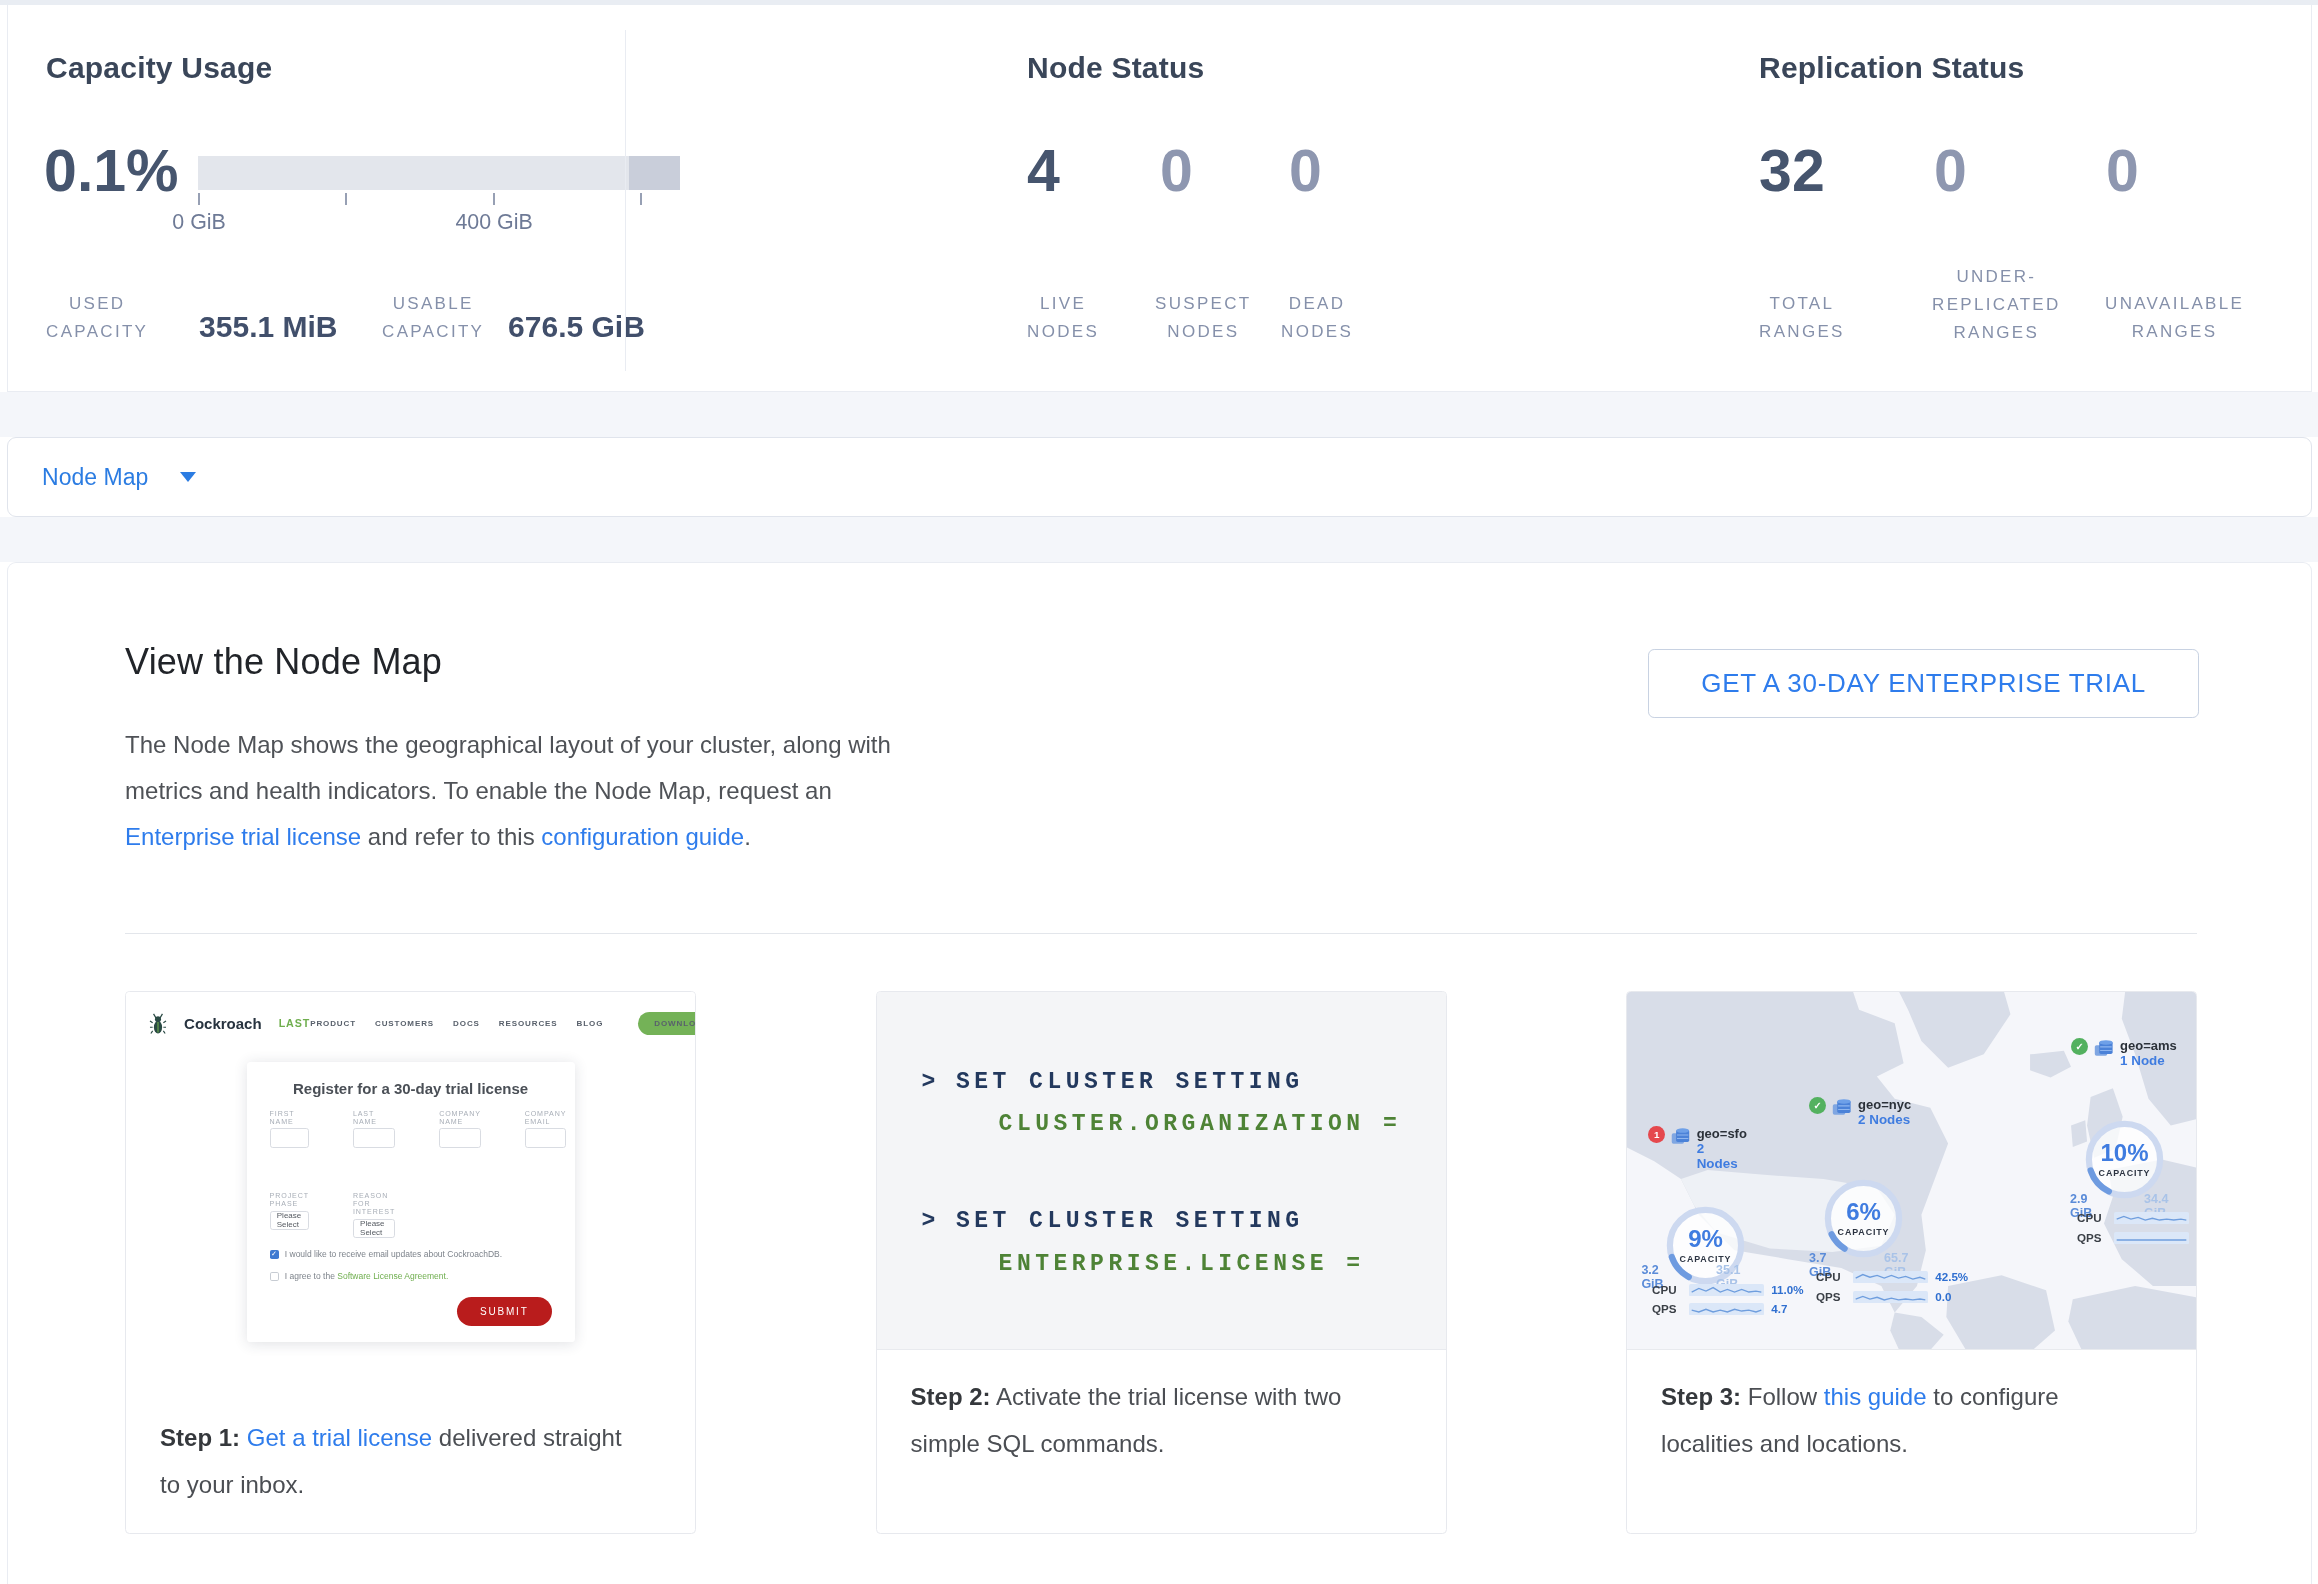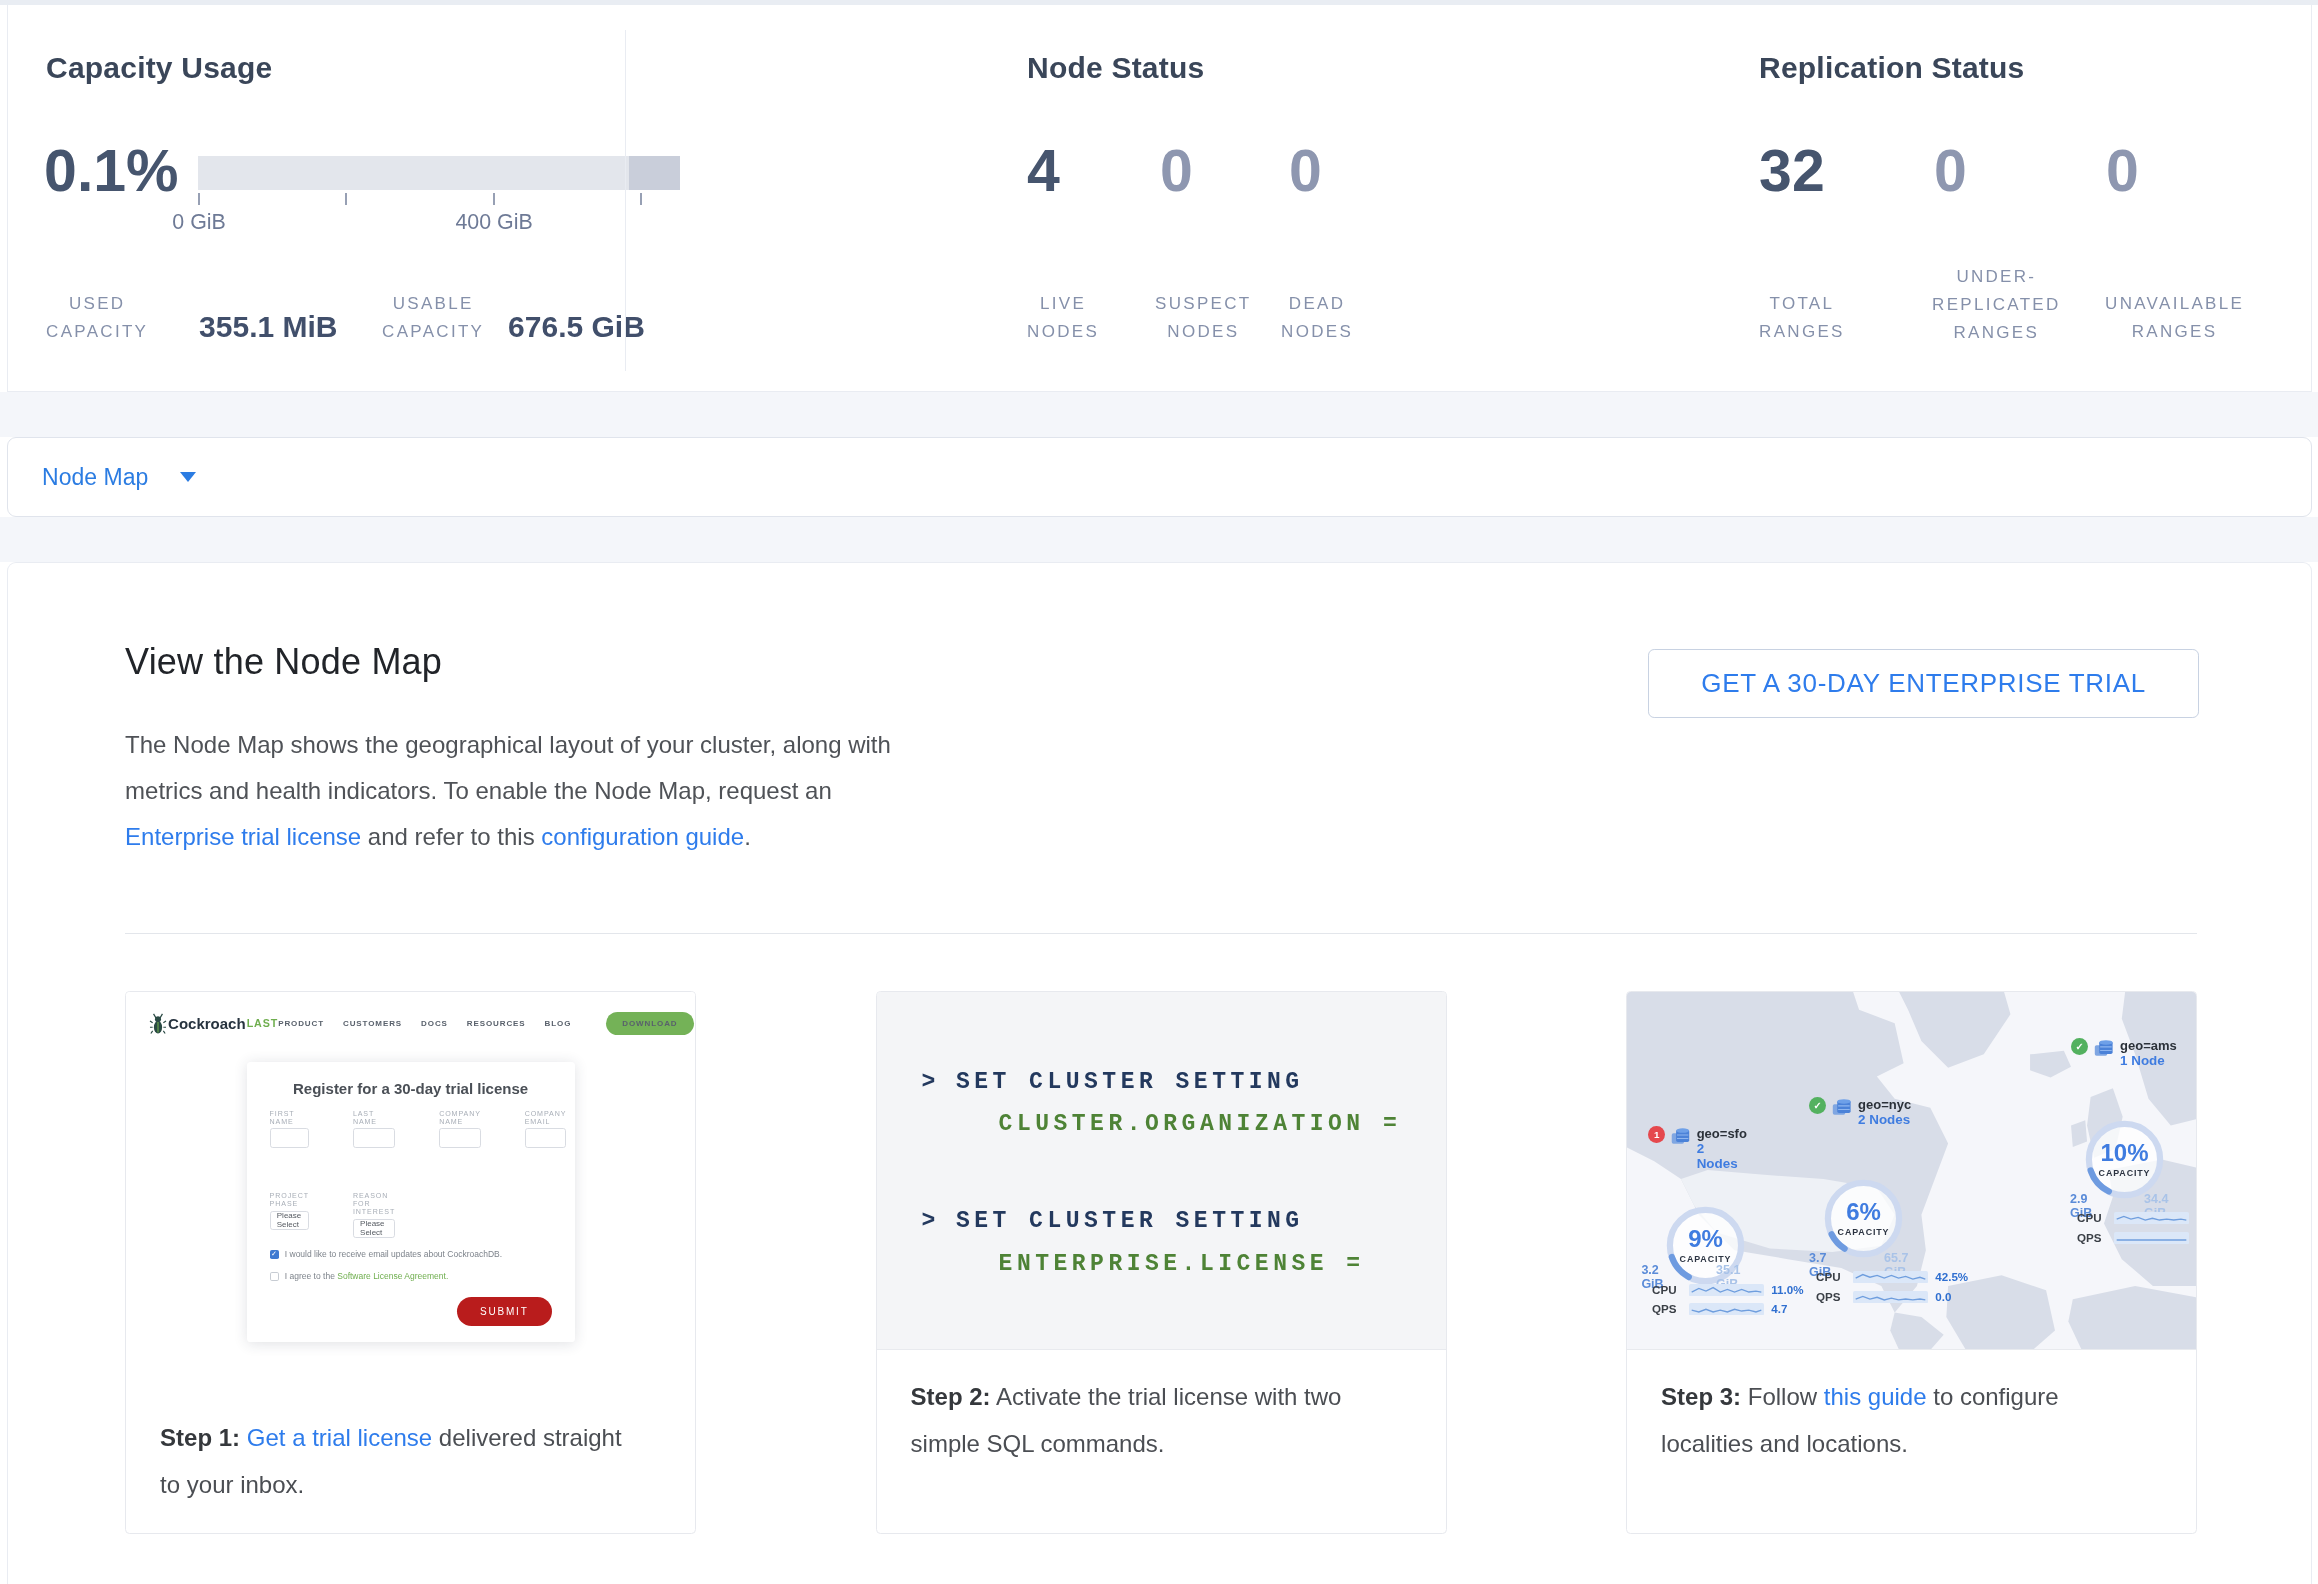--- a/index.html
+++ b/index.html
@@ -41,21 +41,21 @@
   .hr { position:absolute; left:117px; top:370px; width:2072px; border-top:0.9px solid #e3e6eb; }
 
   .cards { position:absolute; left:117px; top:428px; width:2072px; display:flex; justify-content:space-between; }
   .card { width:571px; height:543px; background:#fff; border:0.9px solid #e7e9ee; border-radius:4.5px; overflow:hidden; }
   .caption { padding:23px 30px 0 34px; width:535px; font-size:24px; line-height:47px; color:#4b4e53; }
   .caption b { color:#35383c; }
 
   
   .mini { position:relative; height:399px; background:#fff; }
   .mini-head { display:flex; align-items:center; padding:19.6px 23px 0 23px; }
-  .mini-brand { display:flex; align-items:center; gap:1px; }
+  .mini-brand { display:flex; align-items:center; gap:17px; }
   .mini-brand .b1 { font-size:15px; font-weight:700; color:#27333f; }
   .mini-brand .b2 { font-size:10.7px; font-weight:700; color:#6fae4e; letter-spacing:0.9px; }
   .mini-nav { display:flex; gap:19px; margin-left:auto; align-items:center; }
   .mini-nav span { font-size:8px; font-weight:700; letter-spacing:0.9px; color:#59616c; }
   .dl-pill { background:#74b257; color:#fff; font-size:8px; font-weight:700; letter-spacing:1.2px;
     padding:7.1px 16px; border-radius:891px; margin-left:16px; }
   .mini-form { width:328px; margin:27px auto 0; background:#fff; border-radius:3.6px;
     box-shadow:0 1.8px 14.3px rgba(40,50,70,.14); padding:18px 23px 16px; }
   .mf-title { text-align:center; font-size:15px; color:#4a4f56; font-weight:700; margin-bottom:12.5px; }
   .mf-grid { display:grid; grid-template-columns:1fr 1fr 1fr 1fr; column-gap:12.5px; row-gap:9px;gap:44px; }

